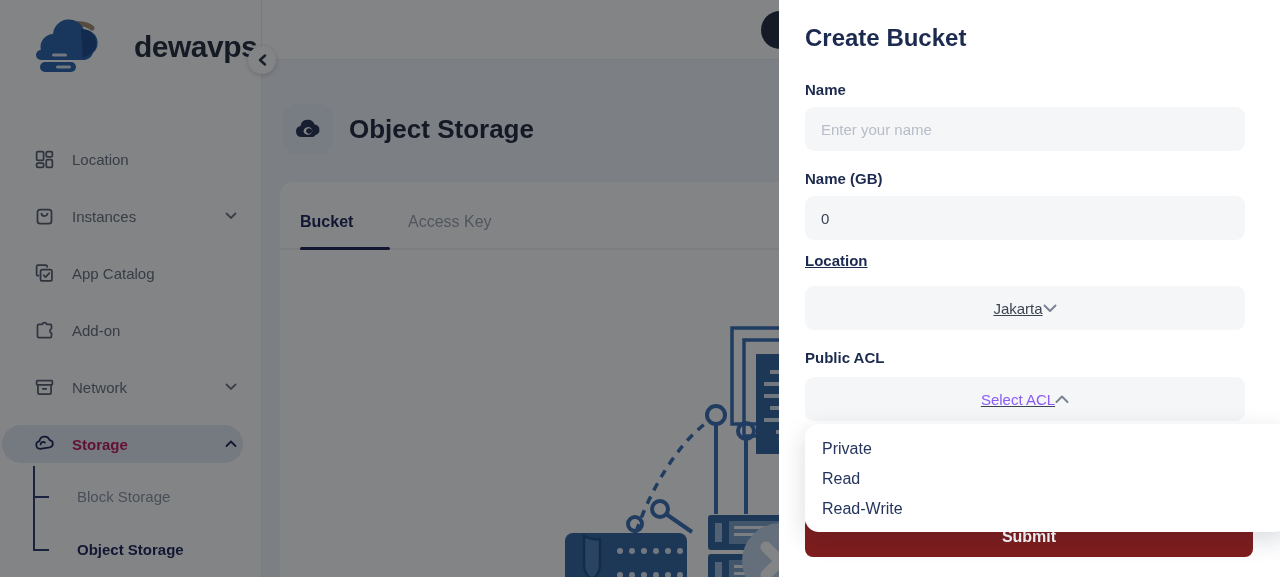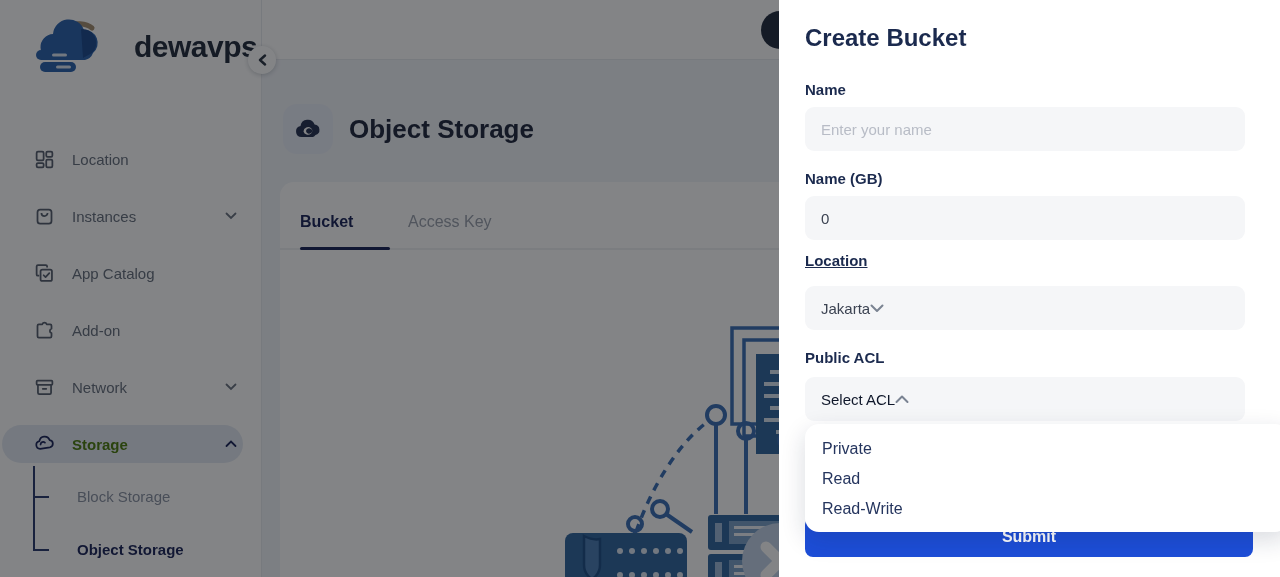--- a/index.html
+++ b/index.html
@@ -19,21 +19,21 @@
   .logo { position:absolute; left:32px; top:14px; display:flex; align-items:center; gap:24px; }
   .logo-text { font-size:30px; font-weight:800; color:#222c3d; letter-spacing:-0.5px; }
 
   .nav { position:absolute; top:140px; left:0; right:0; }
   .nav-item {
     height:38px; margin:0 18px 19px 2px; display:flex; align-items:center;
     padding-left:32px; gap:17px; color:#67707e; font-size:15px; font-weight:500;
     border-radius:20px; cursor:pointer;
   }
   .nav-item .nicon { width:21px; height:21px; flex:0 0 21px; display:flex; }
-  .nav-item.active { background:#e3e9f2; color:#4d7c0f; font-weight:700; }
+  .nav-item.active { background:#e3e9f2; color:#be185d; font-weight:700; }
   .nav-chevron { margin-left:auto; margin-right:6px; display:flex; }
 
   .tree-v { position:absolute; left:33px; top:466px; width:2px; height:84px; background:#2a3a6e; }
   .tree-h { position:absolute; left:33px; width:16px; height:2px; background:#2a3a6e; }
   .sub-item { position:absolute; left:66px; font-size:15px; cursor:pointer;margin-left:11px; }
   .sub-item.muted { color:#8a93a3; font-weight:500; }
   .sub-item.current { color:#1b2559; font-weight:600; }
 
   .collapse-btn {
     position:absolute; left:248px; top:46px; width:28px; height:28px; border-radius:50%;
@@ -86,34 +86,34 @@
   }
   .drawer-title { position:absolute; left:26px; top:24px; font-size:24px; font-weight:700; color:#1b2a4e; }
   .f-label { position:absolute; left:26px; font-size:15px; font-weight:700; color:#1b2a4e; }
   .f-input, .f-select {
     position:absolute; left:26px; width:440px; height:44px;
     background:#f5f6f8; border:none; border-radius:9px; padding:0 16px;
     font-family:inherit; font-size:15px; color:#3c4352; outline:none;
     display:flex; align-items:center;
   }
   .f-input::placeholder { color:#b8bcc6; }
-  .f-select { justify-content:flex-start; cursor:pointer; }
+  .f-select { justify-content:center; cursor:pointer;text-decoration:underline; }
   .f-select .sel-value { color:#3c4352; }
-  .f-select .sel-placeholder { color:#0f172a; }
+  .f-select .sel-placeholder { color:#8b5cf6; }
 
   .dropdown {
     position:absolute; left:26px; top:424px; width:484px; height:108px;
     background:#ffffff; border-radius:14px; box-shadow:0 8px 24px rgba(20,30,60,.16);
     padding:10px 0; z-index:5;
   }
   .dd-item { height:30px; line-height:30px; padding:0 17px; font-size:16px; color:#25355e; cursor:pointer; }
 
   .submit-btn {
     position:absolute; left:26px; top:517px; width:448px; height:40px;
-    background:#1d4ed8; color:#ffffff; border:none; border-radius:8px;
+    background:#7f1d1d; color:#ffffff; border:none; border-radius:8px;
     font-family:inherit; font-size:16px; font-weight:600; cursor:pointer; z-index:2;
   }
 </style>
 </head>
 <body>
 
 <div class="app">
 
   <aside class="sidebar">
     <div class="logo">

